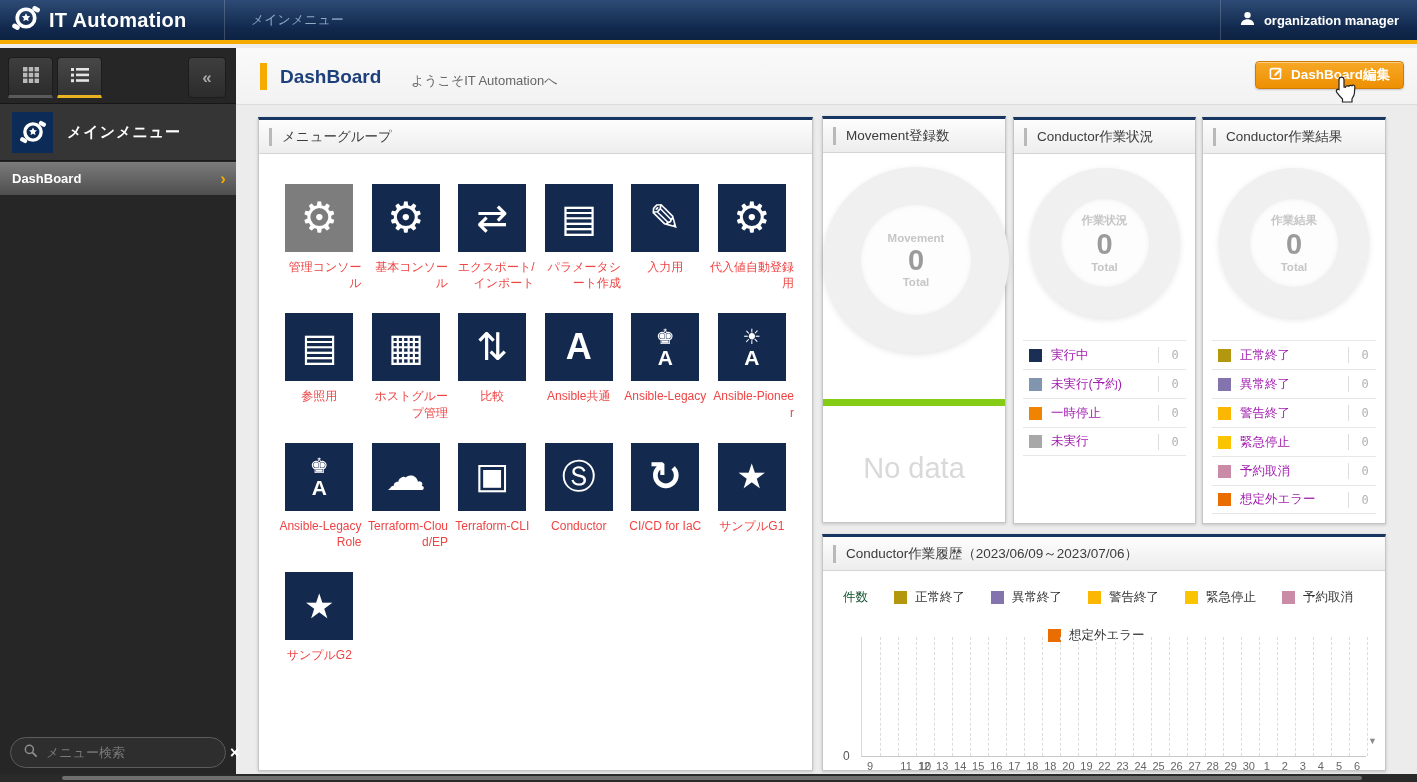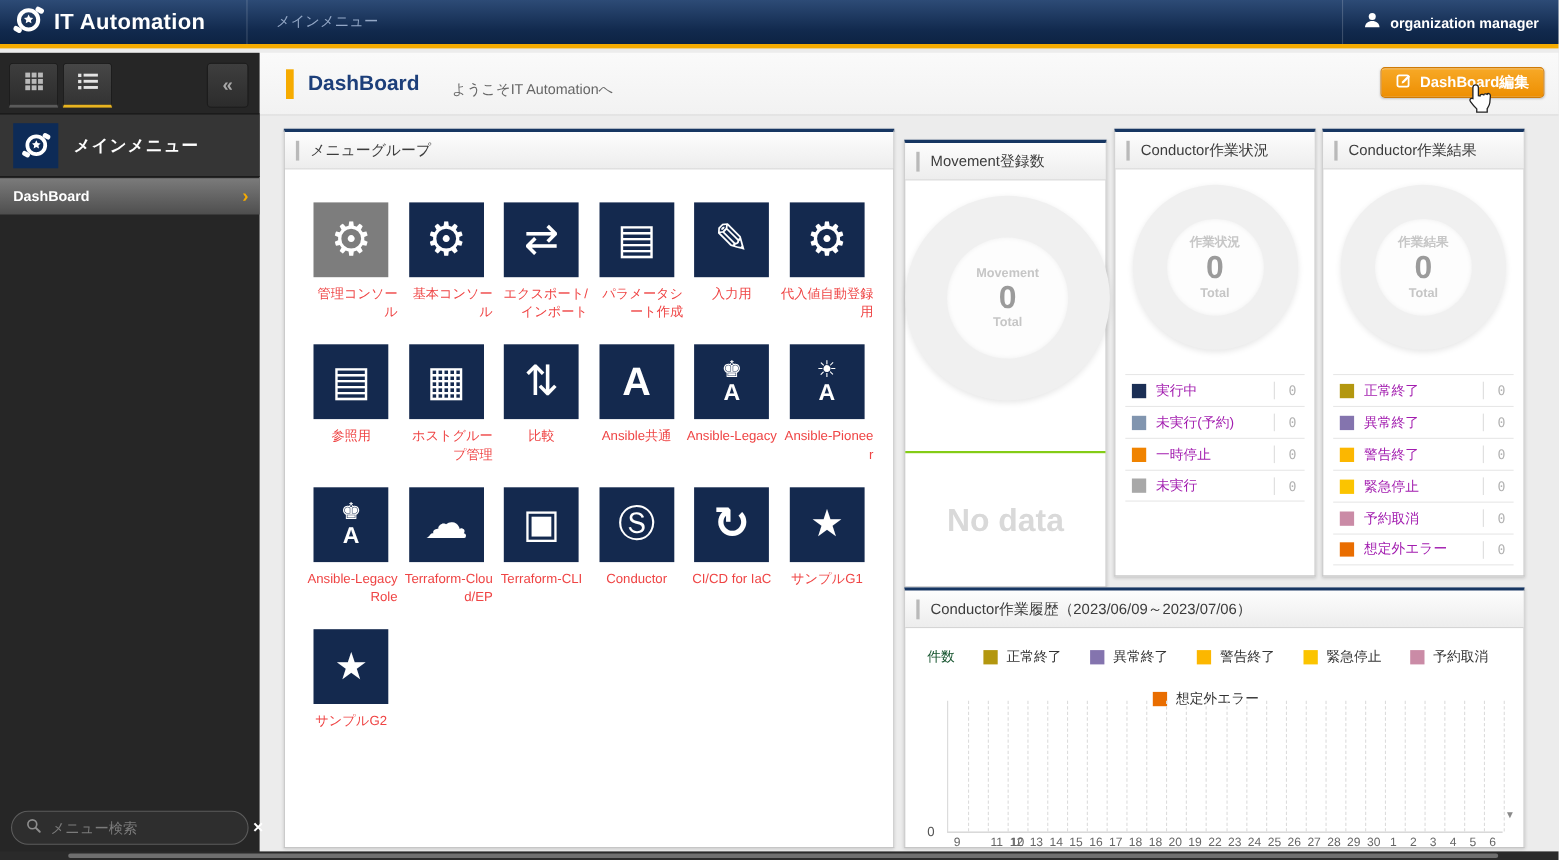--- a/index.html
+++ b/index.html
@@ -70,36 +70,36 @@
 
   .p-menugroup { left:258px; top:117px; width:555px; height:654px; }
   .tiles { padding:30px 18px 0 18px; display:grid; grid-template-columns:repeat(6,1fr);
     row-gap:22px; column-gap:2px; }
   .tile { display:flex; flex-direction:column; align-items:center; cursor:pointer; }
   .tile-icon { width:68px; height:68px; display:flex; align-items:center; justify-content:center;
     color:#fff; white-space:pre; text-align:center; line-height:1.02; }
   .tile-label { margin-top:7px; font-size:12px; color:#ef4444; text-align:right; line-height:1.35;
     max-width:86px; word-break:break-all; }
 
-  .p-movement { left:822px; top:127px; width:184px; height:407px; }
+  .p-movement { left:822px; top:116px; width:184px; height:407px; }
   .p-status   { left:1013px; top:117px; width:183px; height:407px; }
   .p-result   { left:1202px; top:117px; width:184px; height:407px; }
 
   .donut { position:relative; border-radius:50%; background:#f0f0f0;
     box-shadow:0 2px 6px rgba(0,0,0,.10); margin:14px auto 0 auto;
     display:flex; align-items:center; justify-content:center; }
   .donut .hole { border-radius:50%; background:#fdfdfd; box-shadow:0 0 5px rgba(0,0,0,.06) inset;
     display:flex; flex-direction:column; align-items:center; justify-content:center; gap:1px; }
   .donut .dlabel, .donut .dsub { color:#c6c6c6; font-size:11.5px; font-weight:bold; }
   .donut .dvalue { color:#9b9b9b; font-size:29px; font-weight:bold; line-height:1.05; }
   .donut-big { width:186px; height:186px; } .donut-big .hole { width:110px; height:110px; }
   .donut-sm  { width:150px; height:150px; } .donut-sm .hole { width:88px; height:88px; }
 
-  .nodata { margin-top:46px; border-top:2px solid #84cc16; padding-top:46px;
-    text-align:center; color:#d9d9d9; font-size:29px; font-weight:bold; }
+  .nodata { margin-top:46px; border-top:7px solid #84cc16; padding-top:46px;
+    text-align:center; color:#d9d9d9; font-size:29px; font-weight:normal; }
 
   .legend-list { margin:22px 9px 0 9px; }
   .legend-row { height:29px; display:flex; align-items:center; border-top:1px solid #e7e7e7;
     padding:0 2px 0 6px; }
   .legend-row:last-child { border-bottom:1px solid #e7e7e7; }
   .legend-sw { width:13px; height:13px; margin-right:9px; flex:none; }
   .legend-label { flex:1; font-size:12.5px; color:#a21caf; white-space:nowrap; }
   .legend-div { width:1px; height:16px; background:#ddd; margin:0 7px; }
   .legend-val { width:18px; text-align:center; color:#b3b3b3; font-size:12px;
     font-family:"DejaVu Sans Mono",monospace; }

